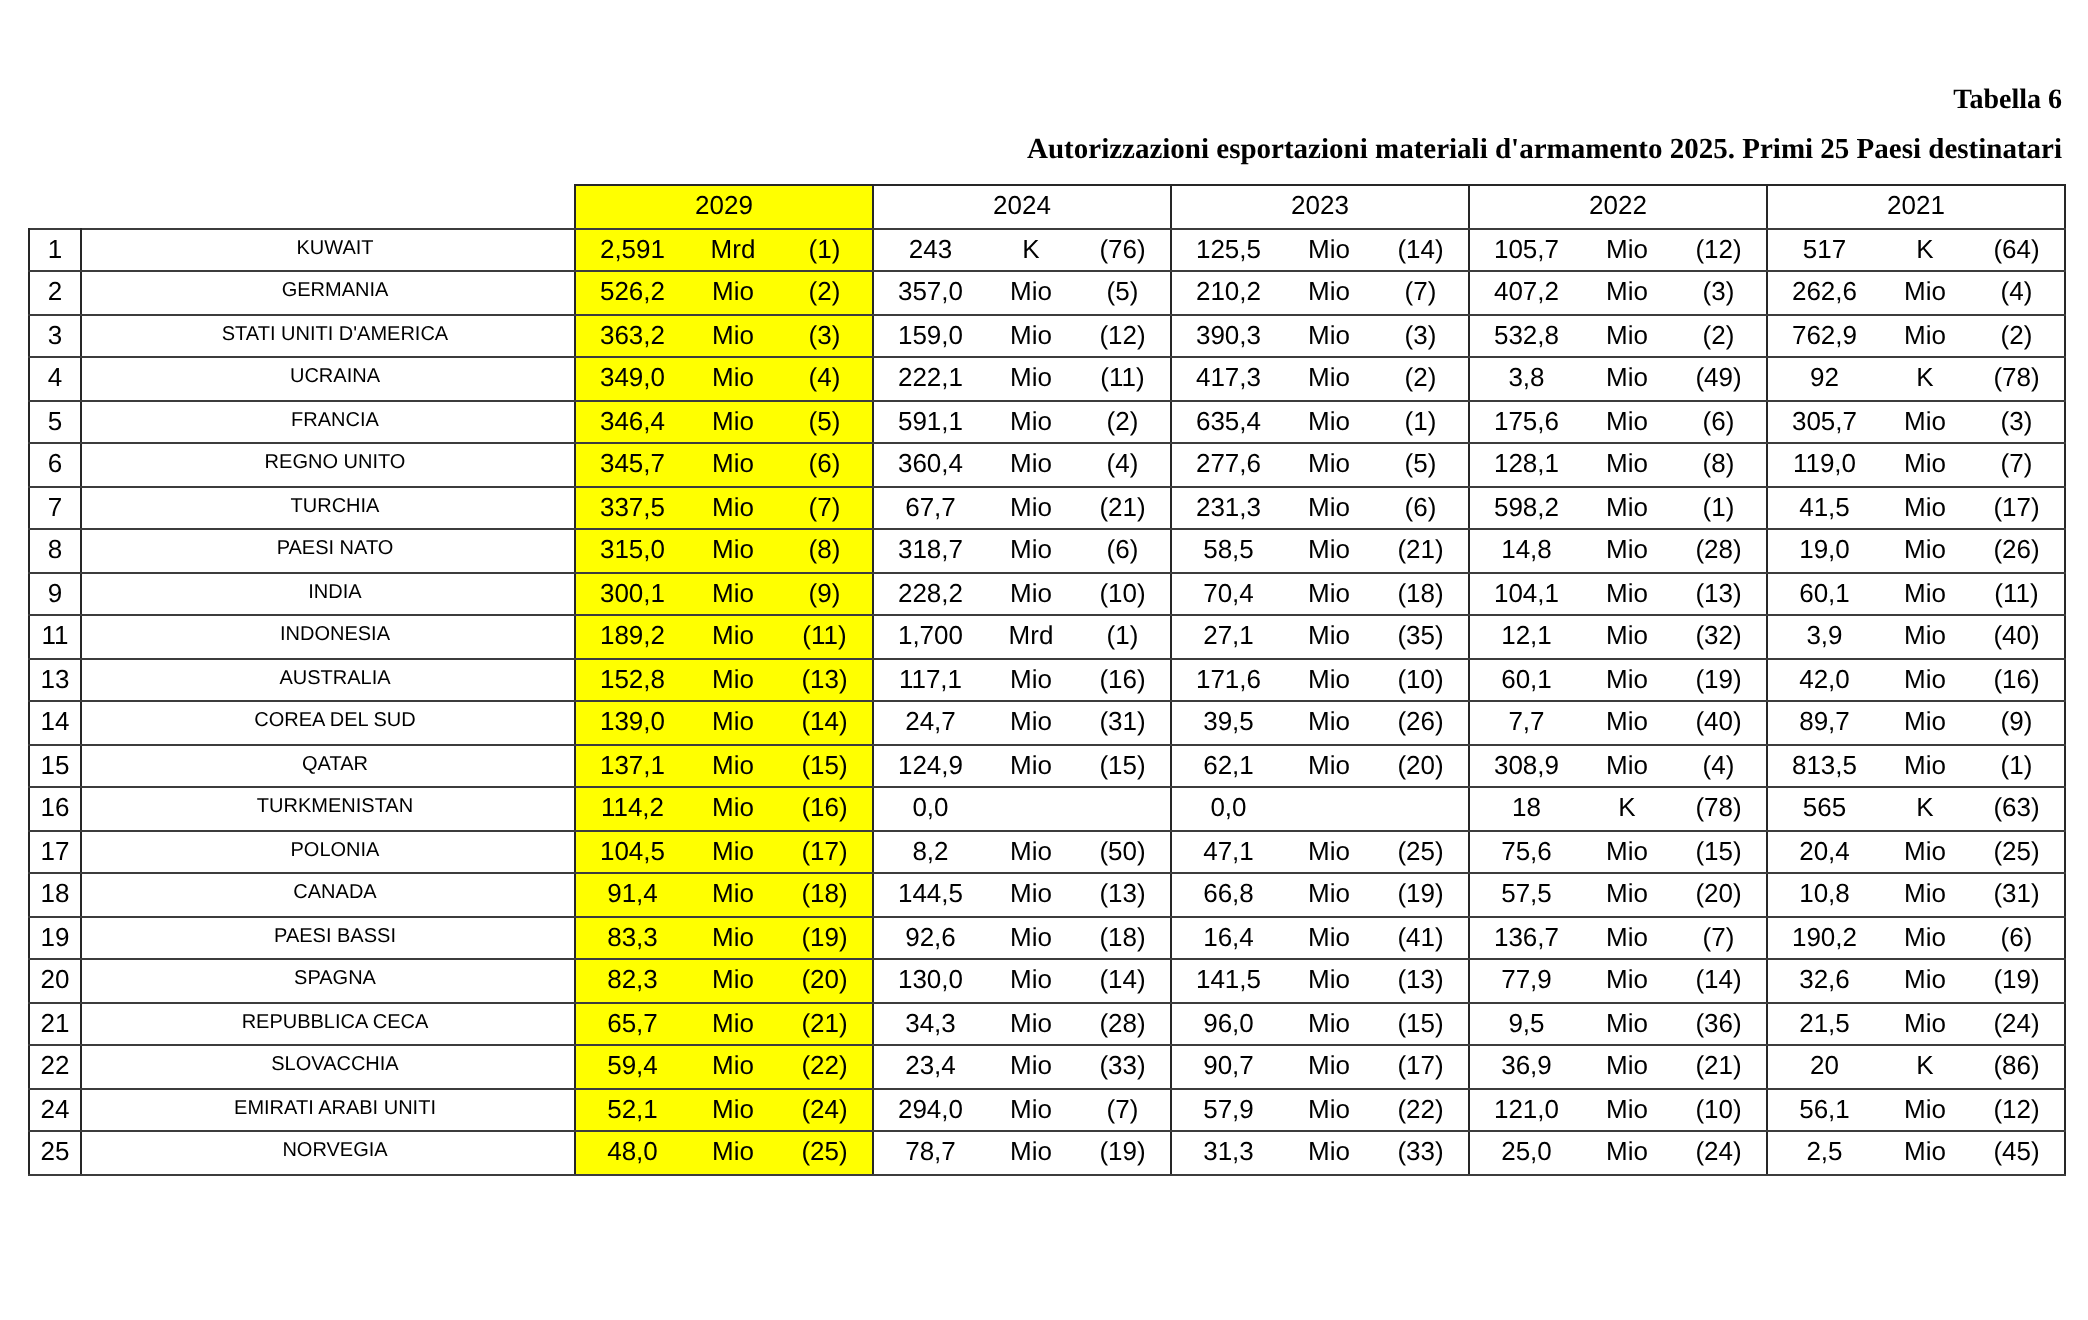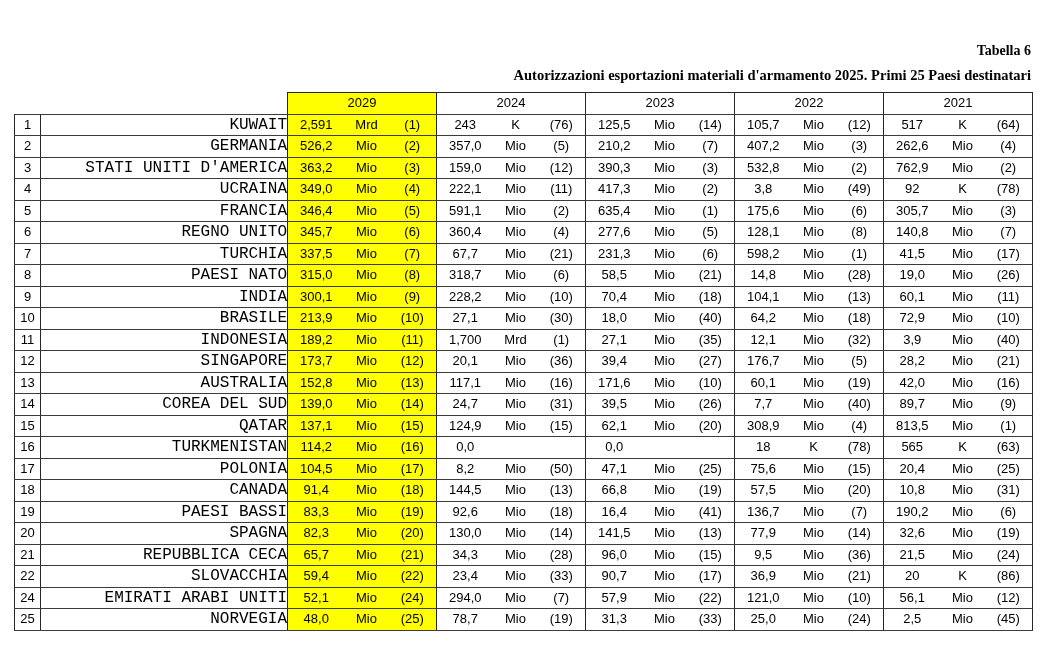--- a/index.html
+++ b/index.html
@@ -56,25 +56,24 @@
   .tbl th.blank { border: none; background: transparent; }
   .tbl td {
     border-top: 1px solid #3c3c3c;
     border-bottom: 1px solid #3c3c3c;
   }
   .tbl td.numc {
     border-left: 1.4px solid #262626;
     border-right: 1.4px solid #262626;
   }
   .tbl td.country {
-    text-align: right;
+    text-align: center;
     padding-left: 7px;
     border-right: 1.4px solid #262626;
-    font-size: 16px;
-    font-family: Liberation Mono, monospace;
+    font-size: 10px;
   }
   .tbl td.gs { border-left: 1.4px solid #262626; }
   .tbl td.ge { border-right: 1.4px solid #262626; }
   .hl { background: #FFFF00; }
   .legend {
     position: absolute;
     top: 626px;
     left: 305px;
     width: 743px;
     text-align: center;
@@ -224,21 +223,21 @@
           <td class=" hl">(6)</td>
           <td class="gs">360,4</td>
           <td class="">Mio</td>
           <td class="">(4)</td>
           <td class="gs">277,6</td>
           <td class="">Mio</td>
           <td class="">(5)</td>
           <td class="gs">128,1</td>
           <td class="">Mio</td>
           <td class="">(8)</td>
-          <td class="gs">140,8</td>
+          <td class="gs">119,0</td>
           <td class="">Mio</td>
           <td class="ge">(7)</td>
         </tr>
         <tr>
           <td class="numc">7</td>
           <td class="country">TURCHIA</td>
           <td class="gs hl">337,5</td>
           <td class=" hl">Mio</td>
           <td class=" hl">(7)</td>
           <td class="gs">67,7</td>
@@ -284,77 +283,39 @@
           <td class="">(10)</td>
           <td class="gs">70,4</td>
           <td class="">Mio</td>
           <td class="">(18)</td>
           <td class="gs">104,1</td>
           <td class="">Mio</td>
           <td class="">(13)</td>
           <td class="gs">60,1</td>
           <td class="">Mio</td>
           <td class="ge">(11)</td>
-        </tr>
-        <tr>
-          <td class="numc">10</td>
-          <td class="country">BRASILE</td>
-          <td class="gs hl">213,9</td>
-          <td class=" hl">Mio</td>
-          <td class=" hl">(10)</td>
-          <td class="gs">27,1</td>
-          <td class="">Mio</td>
-          <td class="">(30)</td>
-          <td class="gs">18,0</td>
-          <td class="">Mio</td>
-          <td class="">(40)</td>
-          <td class="gs">64,2</td>
-          <td class="">Mio</td>
-          <td class="">(18)</td>
-          <td class="gs">72,9</td>
-          <td class="">Mio</td>
-          <td class="ge">(10)</td>
         </tr>
         <tr>
           <td class="numc">11</td>
           <td class="country">INDONESIA</td>
           <td class="gs hl">189,2</td>
           <td class=" hl">Mio</td>
           <td class=" hl">(11)</td>
           <td class="gs">1,700</td>
           <td class="">Mrd</td>
           <td class="">(1)</td>
           <td class="gs">27,1</td>
           <td class="">Mio</td>
           <td class="">(35)</td>
           <td class="gs">12,1</td>
           <td class="">Mio</td>
           <td class="">(32)</td>
           <td class="gs">3,9</td>
           <td class="">Mio</td>
           <td class="ge">(40)</td>
-        </tr>
-        <tr>
-          <td class="numc">12</td>
-          <td class="country">SINGAPORE</td>
-          <td class="gs hl">173,7</td>
-          <td class=" hl">Mio</td>
-          <td class=" hl">(12)</td>
-          <td class="gs">20,1</td>
-          <td class="">Mio</td>
-          <td class="">(36)</td>
-          <td class="gs">39,4</td>
-          <td class="">Mio</td>
-          <td class="">(27)</td>
-          <td class="gs">176,7</td>
-          <td class="">Mio</td>
-          <td class="">(5)</td>
-          <td class="gs">28,2</td>
-          <td class="">Mio</td>
-          <td class="ge">(21)</td>
         </tr>
         <tr>
           <td class="numc">13</td>
           <td class="country">AUSTRALIA</td>
           <td class="gs hl">152,8</td>
           <td class=" hl">Mio</td>
           <td class=" hl">(13)</td>
           <td class="gs">117,1</td>
           <td class="">Mio</td>
           <td class="">(16)</td>

